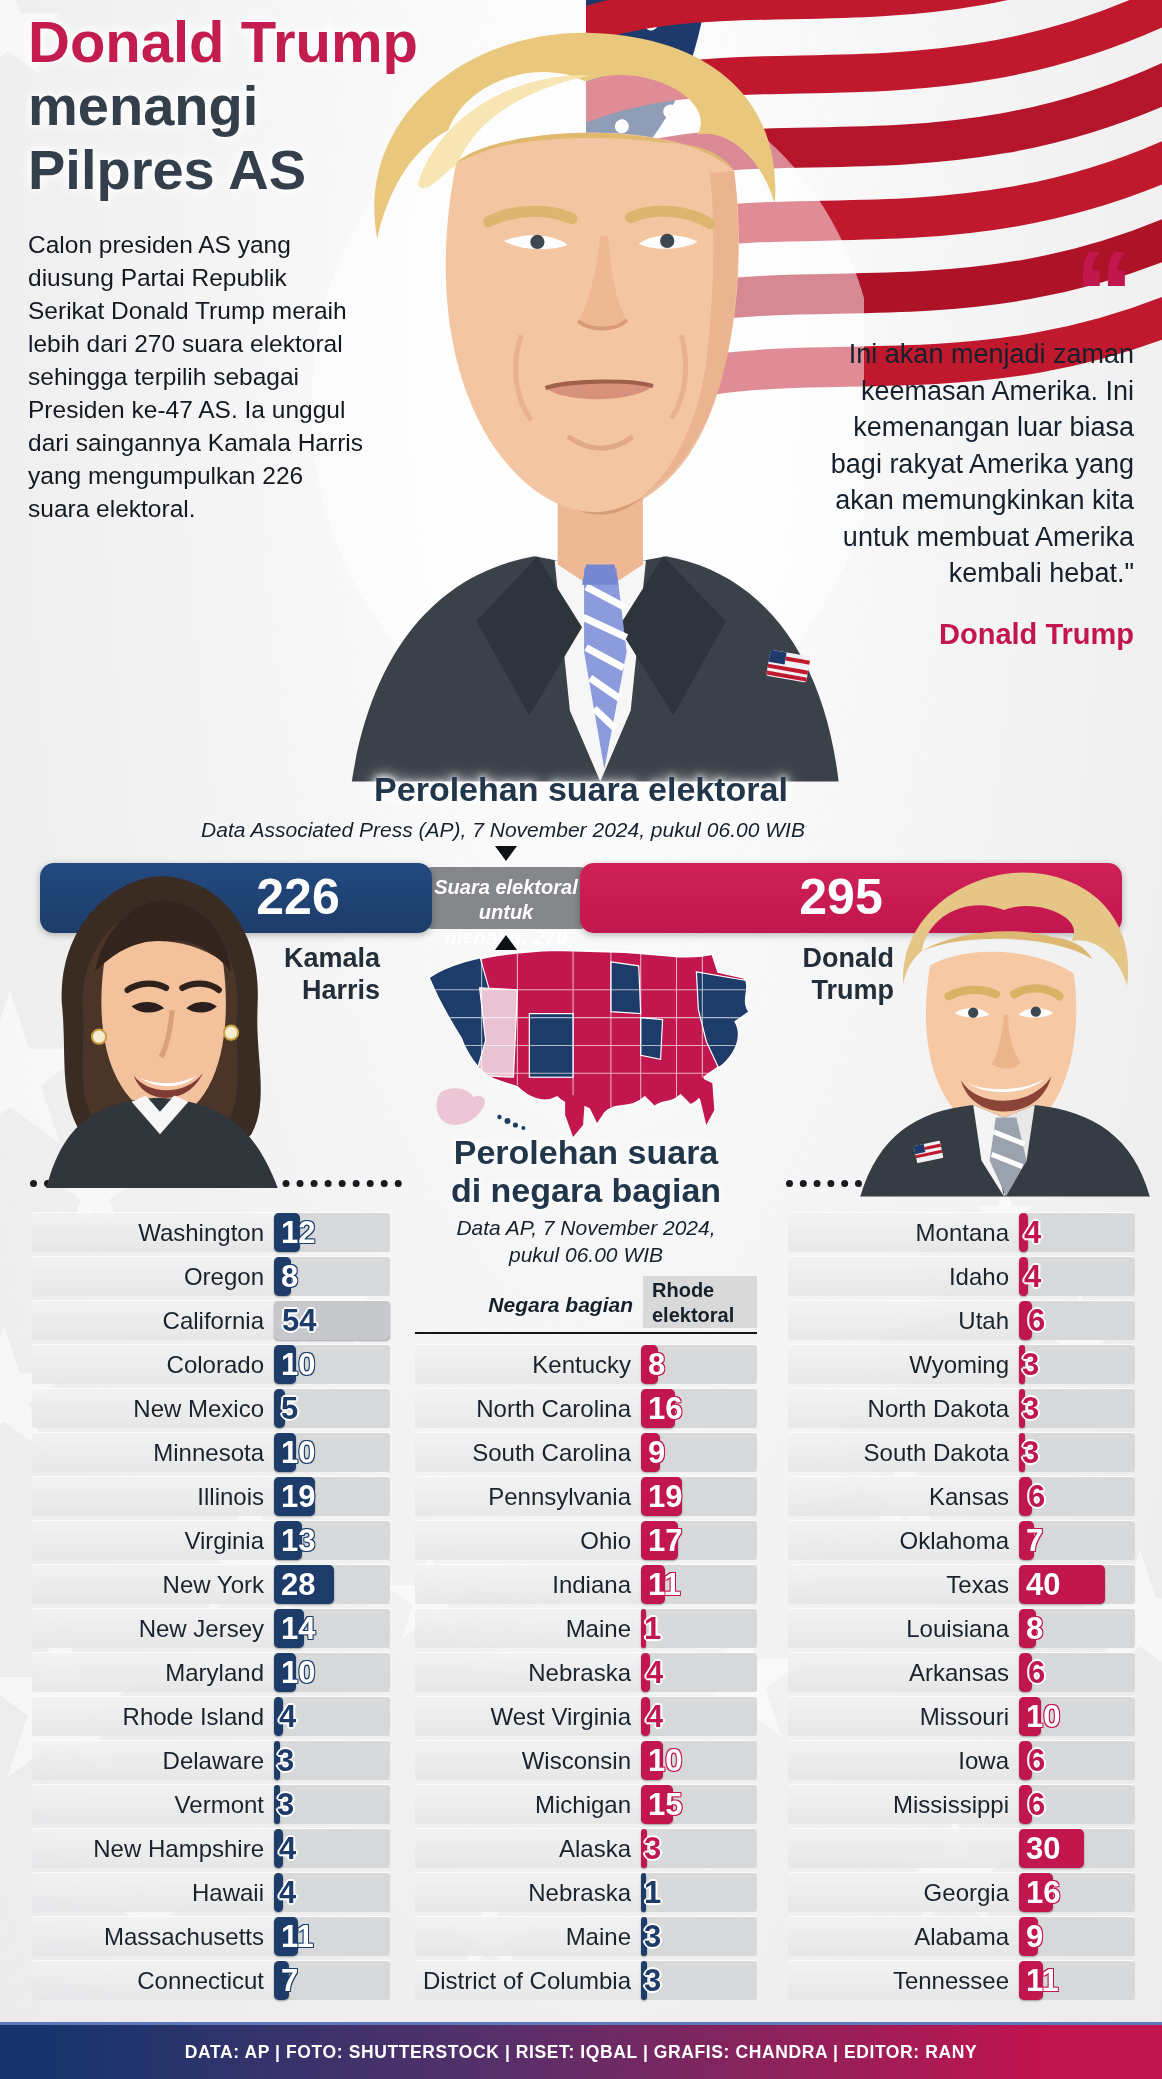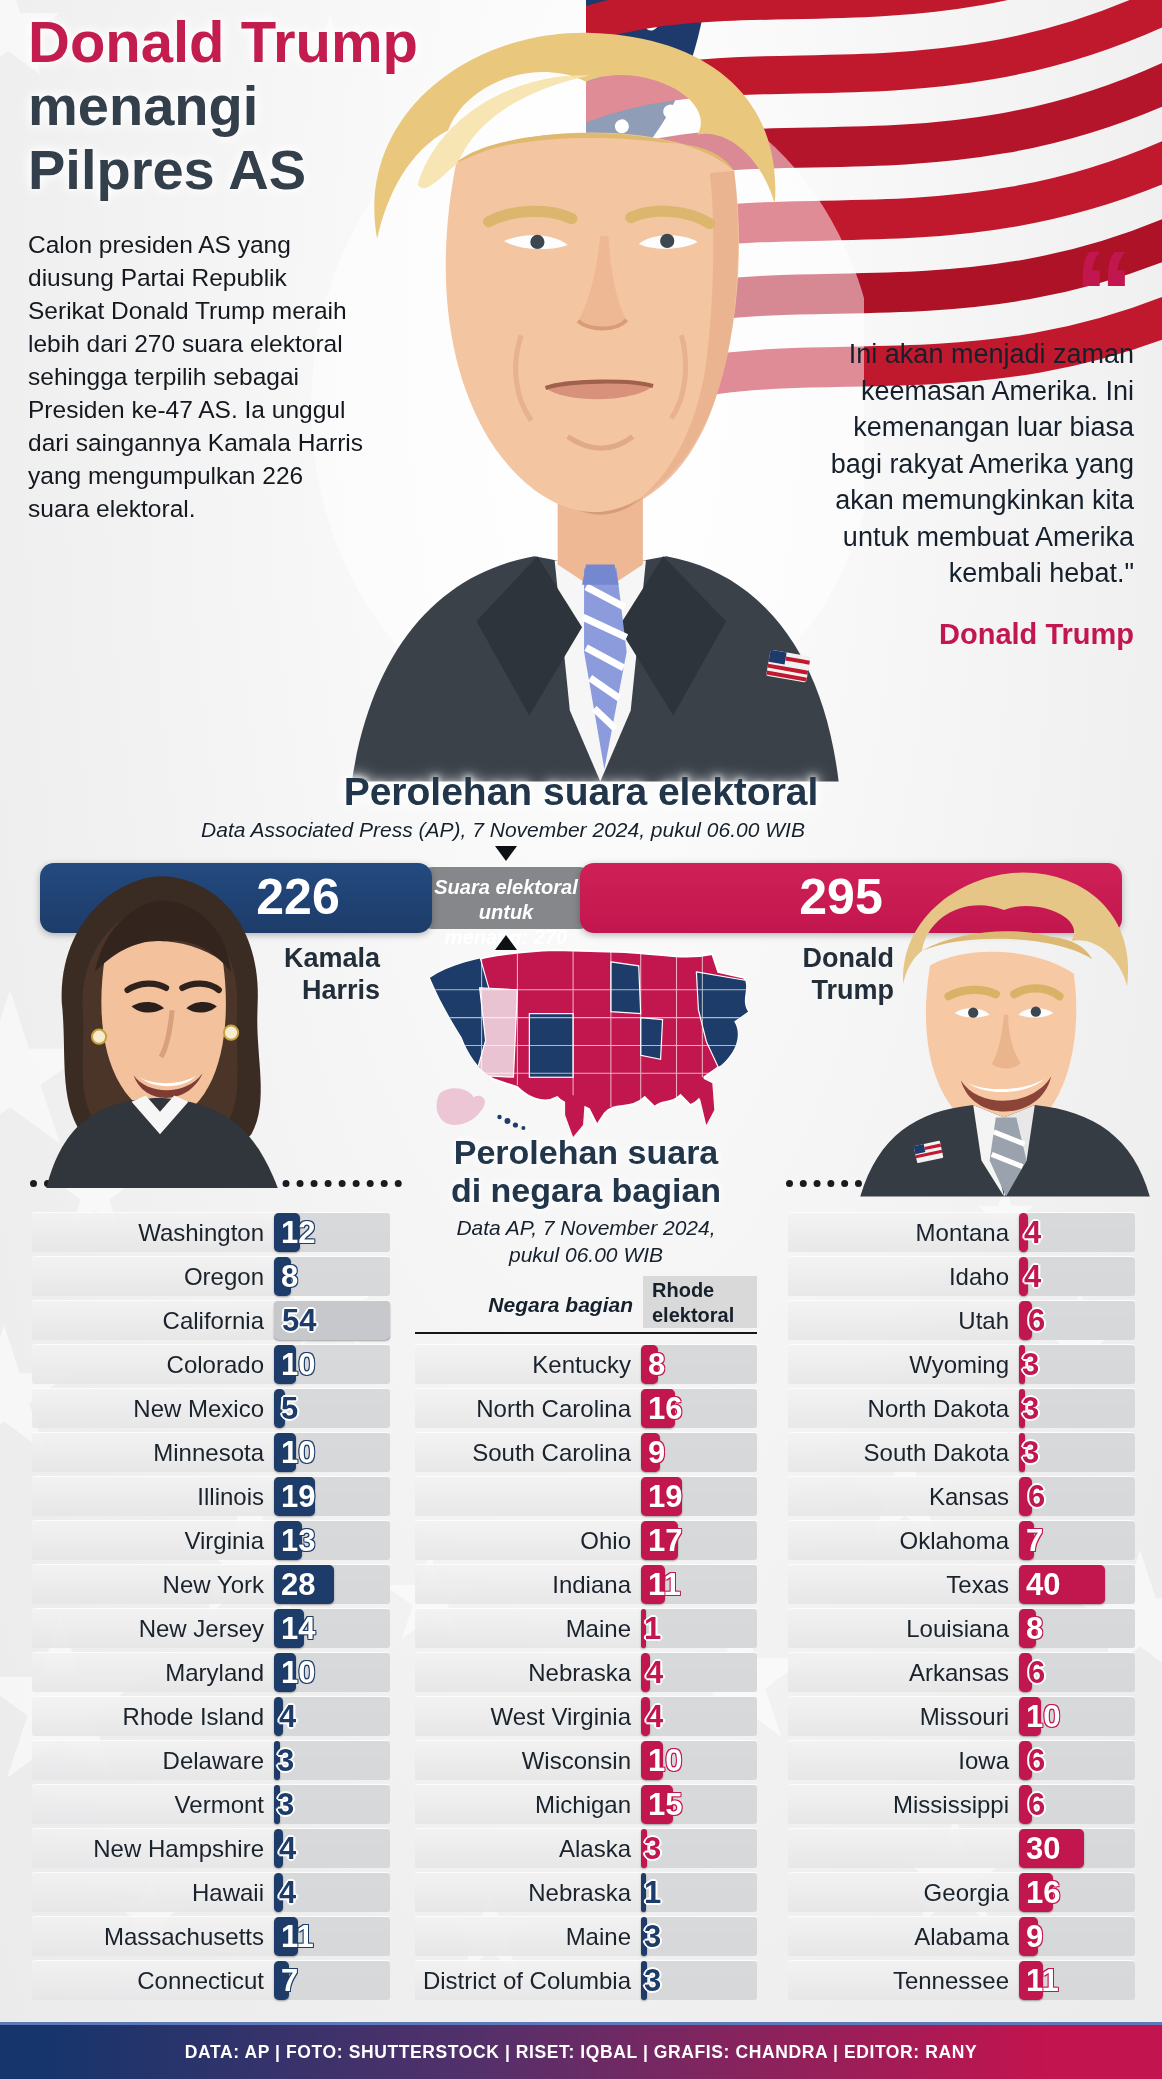--- a/index.html
+++ b/index.html
@@ -21,21 +21,21 @@
   .intro{left:28px;top:228px;width:338px;z-index:3;font-size:24.5px;line-height:33px;color:#13191f;margin:0;}
 
   
   .quote{left:800px;top:258px;width:334px;z-index:3;text-align:right;}
   .qmark{font-size:120px;font-weight:bold;color:#c2164e;line-height:70px;height:64px;}
   .qtext{font-size:27px;line-height:36.5px;color:#15202c;margin-top:14px;}
   .qauthor{margin-top:26px;font-size:29px;font-weight:bold;color:#c2164e;}
 
   
   .sec-title{left:0;top:770px;width:1162px;text-align:center;z-index:3;
-             font-size:39px;font-weight:bold;color:#22364b;
+             font-size:34px;font-weight:bold;color:#22364b;
              text-shadow:0 0 6px #fff,0 0 12px #fff,0 0 18px #fff;}
   .sec-sub{left:0;top:818px;width:1006px;text-align:center;z-index:3;
            font-size:21px;font-style:italic;color:#15202c;text-shadow:0 0 6px #fff;}
 
   
   .th-box{left:424px;top:867px;width:164px;height:62px;background:#85878a;border-radius:8px;z-index:2;}
   .bar{top:863px;height:70px;border-radius:14px;z-index:2;box-shadow:0 2px 7px rgba(0,0,0,.28);}
   .bar-h{left:40px;width:392px;background:linear-gradient(#234a80,#1d3c69);}
   .bar-t{left:580px;width:542px;background:linear-gradient(#cf2157,#c2164e);}
   .score-num{top:868px;width:140px;text-align:center;z-index:3;font-size:50px;font-weight:bold;color:#fff;}
@@ -442,20 +442,21 @@
         </span>
       </div>
       <div class="srow">
         <span class="slabel">South Carolina</span>
         <span class="strack">
           <span class="sbadge" style="width: 19px; background: rgb(194, 22, 78);"></span>
           <span class="snum snum-in" style="left: 7px; text-shadow: rgb(194, 22, 78) -1px -1px 0px, rgb(194, 22, 78) 1px -1px 0px, rgb(194, 22, 78) -1px 1px 0px, rgb(194, 22, 78) 1px 1px 0px;">9</span>
         </span>
       </div>
       <div class="srow">
+        <span class="slabel">Pennsylvania</span>
         <span class="strack">
           <span class="sbadge" style="width: 41px; background: rgb(194, 22, 78);"></span>
           <span class="snum snum-in" style="left: 7px; text-shadow: rgb(194, 22, 78) -1px -1px 0px, rgb(194, 22, 78) 1px -1px 0px, rgb(194, 22, 78) -1px 1px 0px, rgb(194, 22, 78) 1px 1px 0px;">19</span>
         </span>
       </div>
       <div class="srow">
         <span class="slabel">Ohio</span>
         <span class="strack">
           <span class="sbadge" style="width: 37px; background: rgb(194, 22, 78);"></span>
           <span class="snum snum-in" style="left: 7px; text-shadow: rgb(194, 22, 78) -1px -1px 0px, rgb(194, 22, 78) 1px -1px 0px, rgb(194, 22, 78) -1px 1px 0px, rgb(194, 22, 78) 1px 1px 0px;">17</span>

